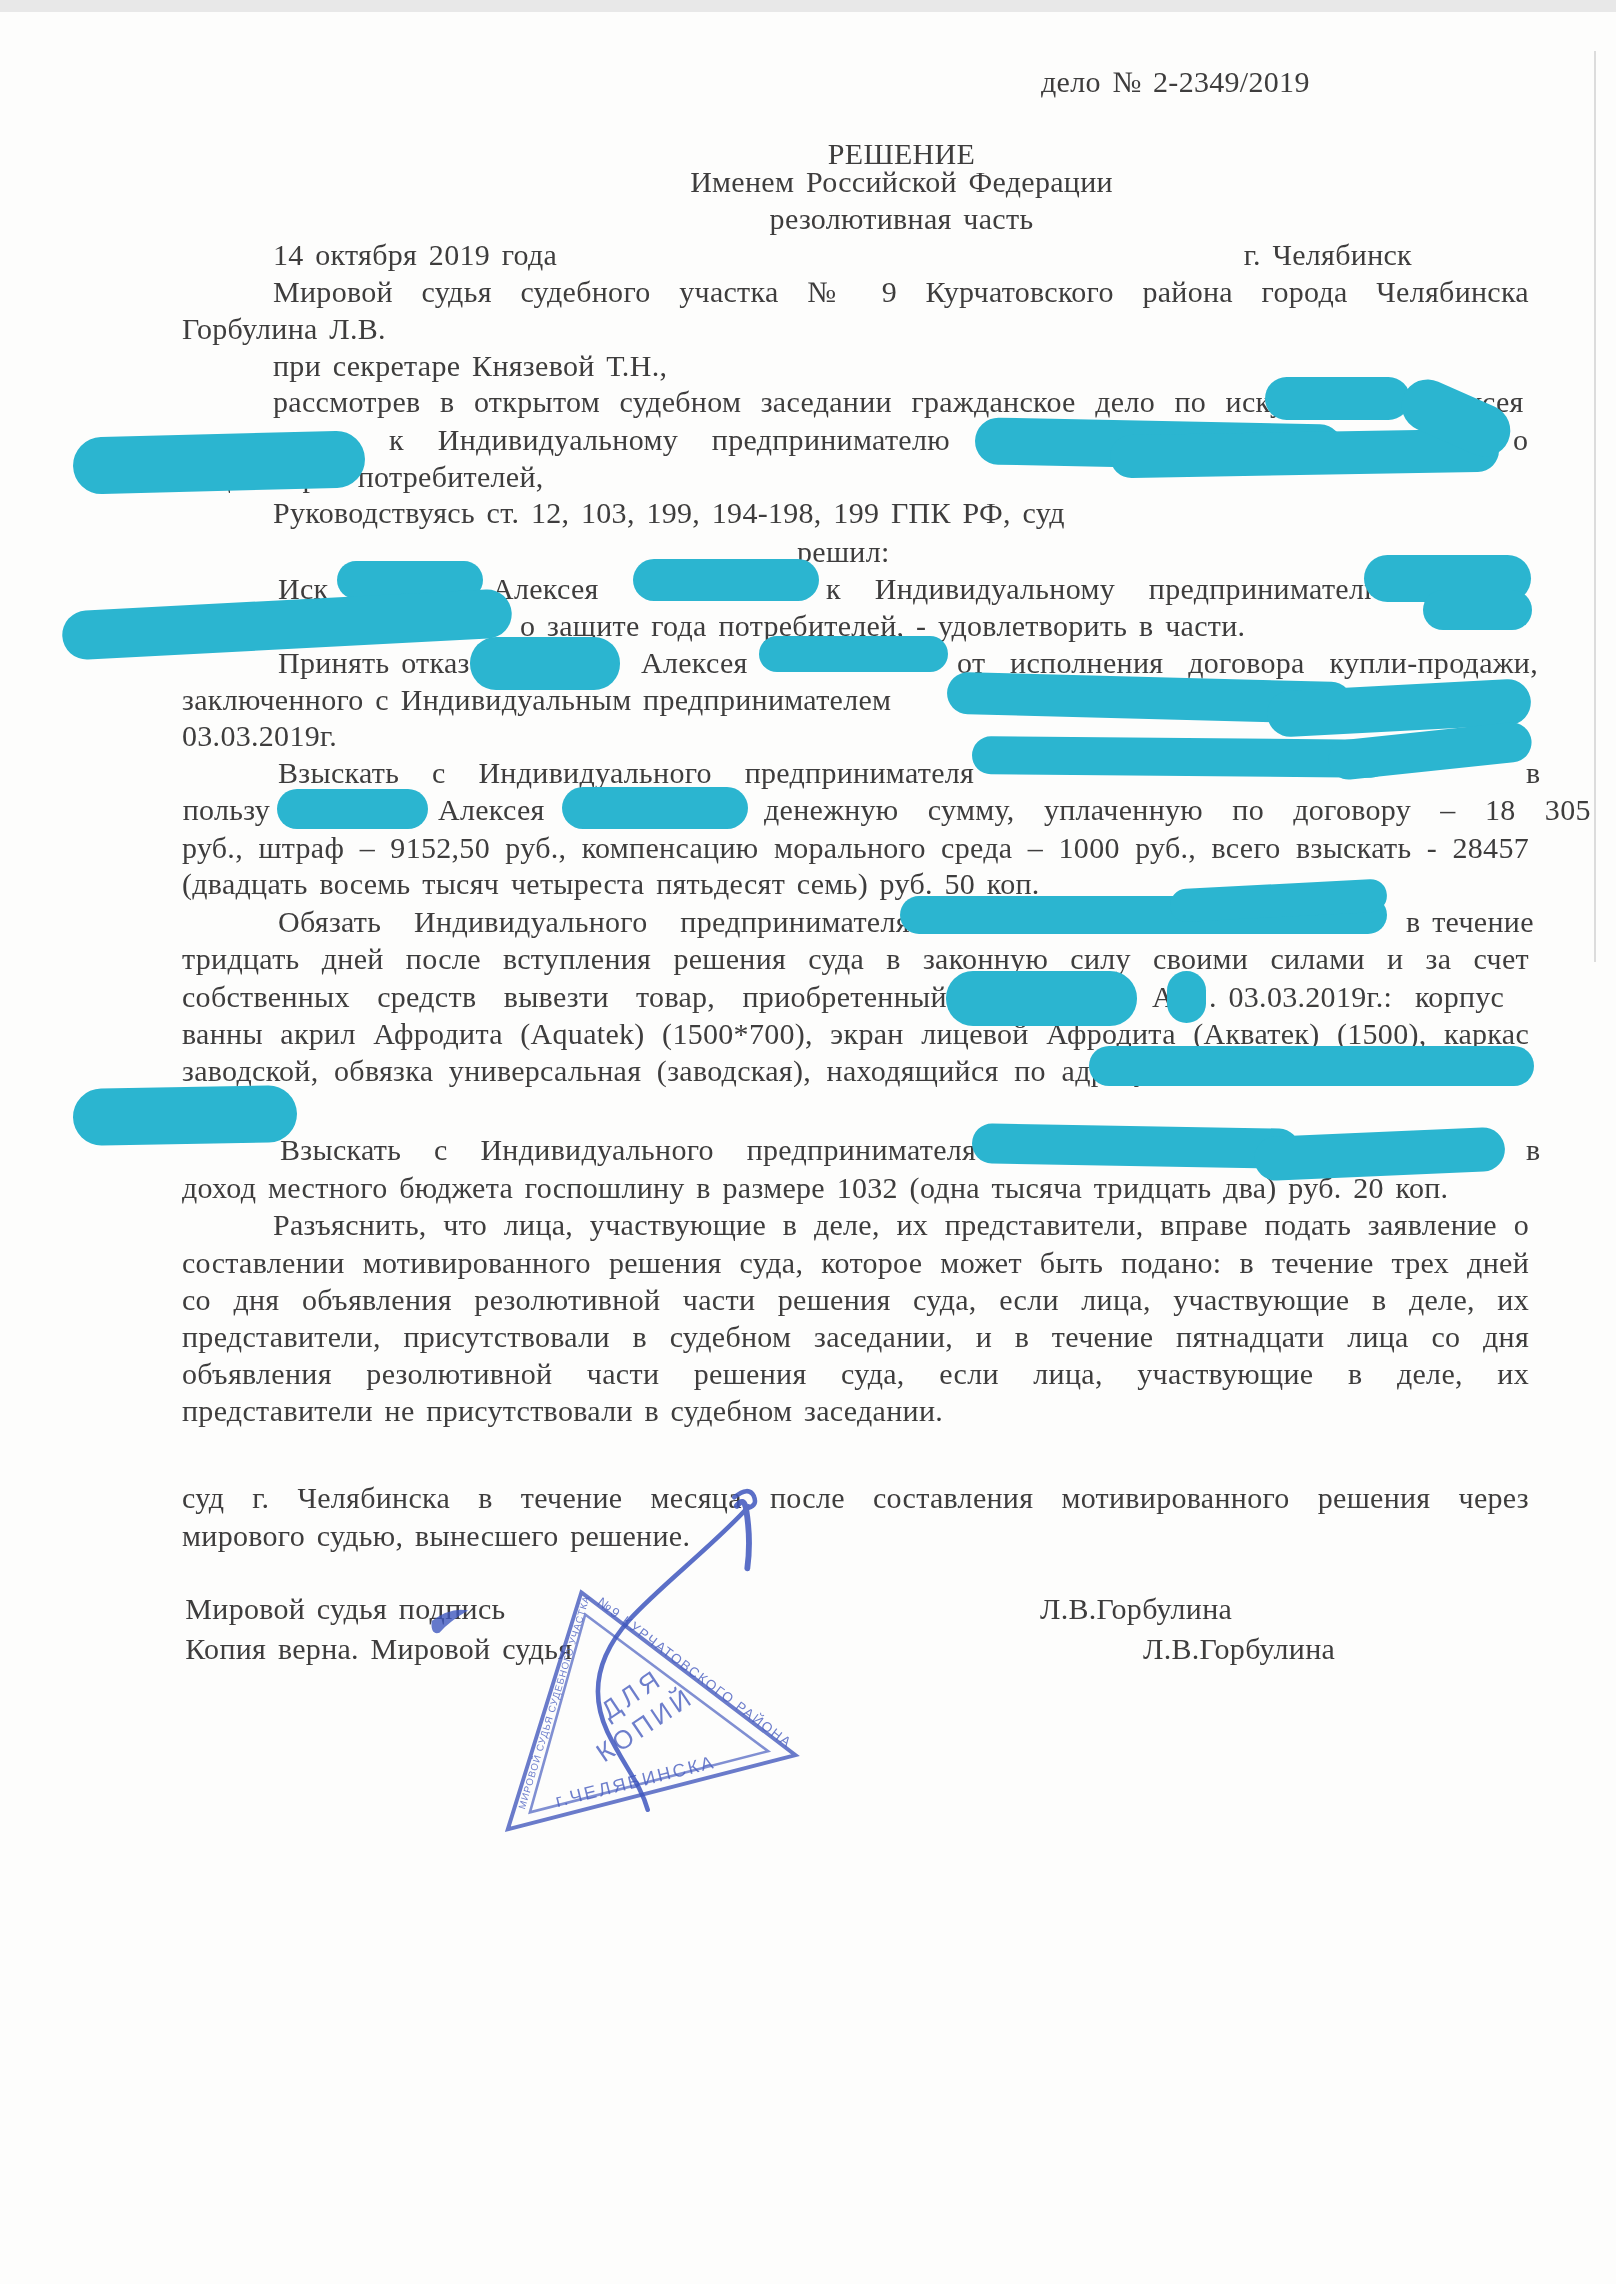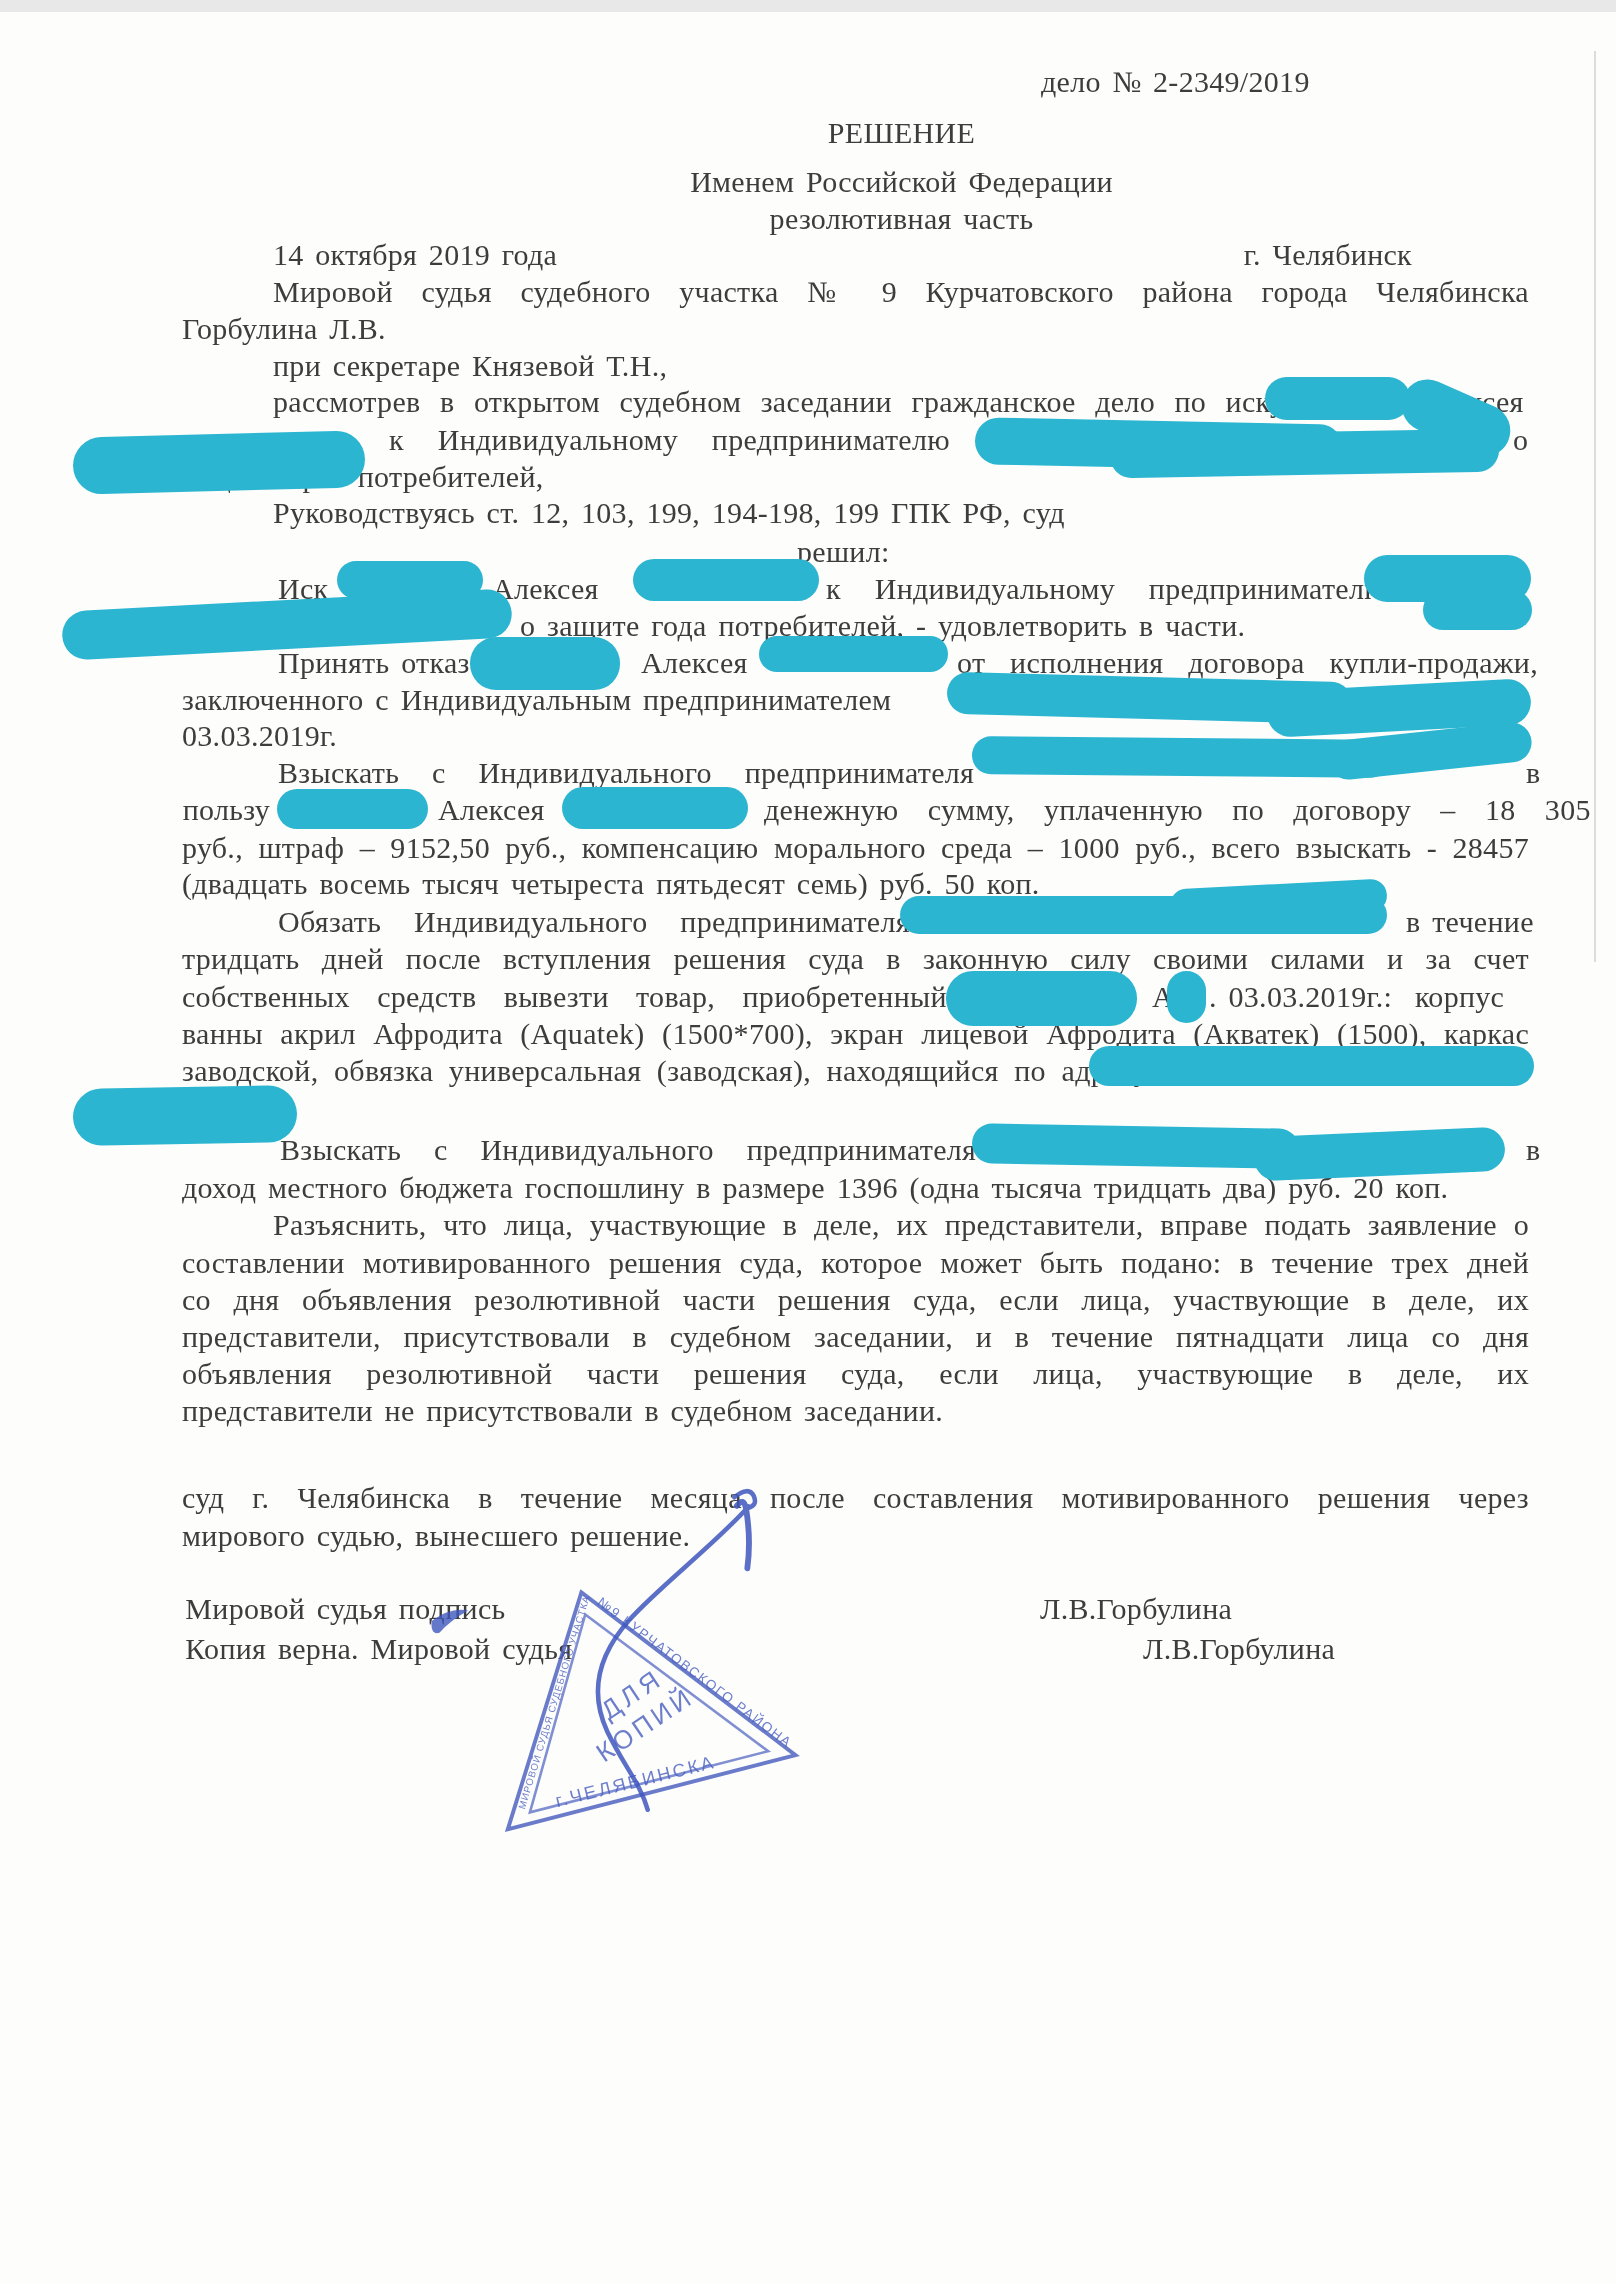--- a/index.html
+++ b/index.html
@@ -45,21 +45,21 @@
 </style>
 </head>
 <body>
 
 <div class="page">
 
   <div class="scanline" style="left:1594px;top:39px;width:2px;height:911px;"></div>
 
   <div class="line" style="left:1041px;top:52px;width:508px;">дело № 2-2349/2019</div>
 
-  <div class="line center" style="top:103px;padding-left:46px;">РЕШЕНИЕ</div>
+  <div class="line center" style="top:124px;padding-left:46px;">РЕШЕНИЕ</div>
   <div class="line center" style="top:152px;padding-left:46px;">Именем Российской Федерации</div>
   <div class="line center" style="top:189px;padding-left:46px;">резолютивная часть</div>
 
   <div class="line" style="top:225px;">
     <span class="seg" style="left:91px;">14 октября  2019 года</span>
     <span class="seg" style="right:117px;">г. Челябинск</span>
   </div>
 
   <div class="line just indent" style="top:262px;">Мировой судья судебного участка № 9   Курчатовского района города Челябинска</div>
   <div class="line" style="top:299px;">Горбулина Л.В.</div>
@@ -129,21 +129,21 @@
   </div>
 
   <div class="line just" style="top:1004px;">ванны  акрил Афродита (Aquatek) (1500*700), экран лицевой Афродита (Акватек) (1500), каркас</div>
   <div class="line ws-12" style="top:1041px;">заводской, обвязка универсальная (заводская), находящийся по адресу:</div>
 
   <div class="line" style="top:1120px;">
     <span class="seg ws-38" style="left:98px;">Взыскать с Индивидуального предпринимателя</span>
     <span class="seg" style="left:1344px;">в</span>
   </div>
 
-  <div class="line" style="top:1158px;">доход местного бюджета госпошлину в размере 1396 (одна тысяча  тридцать два) руб. 20 коп.</div>
+  <div class="line" style="top:1158px;">доход местного бюджета госпошлину в размере 1032 (одна тысяча  тридцать два) руб. 20 коп.</div>
   <div class="line just indent" style="top:1195px;">Разъяснить, что лица, участвующие в деле, их представители, вправе подать  заявление о</div>
   <div class="line just" style="top:1233px;">составлении  мотивированного решения суда, которое может быть подано:  в течение трех дней</div>
   <div class="line just" style="top:1270px;">со дня объявления резолютивной части решения суда, если лица, участвующие в деле, их</div>
   <div class="line just" style="top:1307px;">представители, присутствовали в судебном заседании, и в течение пятнадцати лица со дня</div>
   <div class="line just" style="top:1344px;">объявления резолютивной части решения суда, если лица, участвующие в деле, их</div>
   <div class="line" style="top:1381px;">представители не присутствовали в судебном заседании.</div>
 
   <div class="line just" style="top:1468px;">суд г. Челябинска в течение месяца  после составления мотивированного решения через</div>
   <div class="line" style="top:1506px;">мирового судью, вынесшего решение.</div>
 

